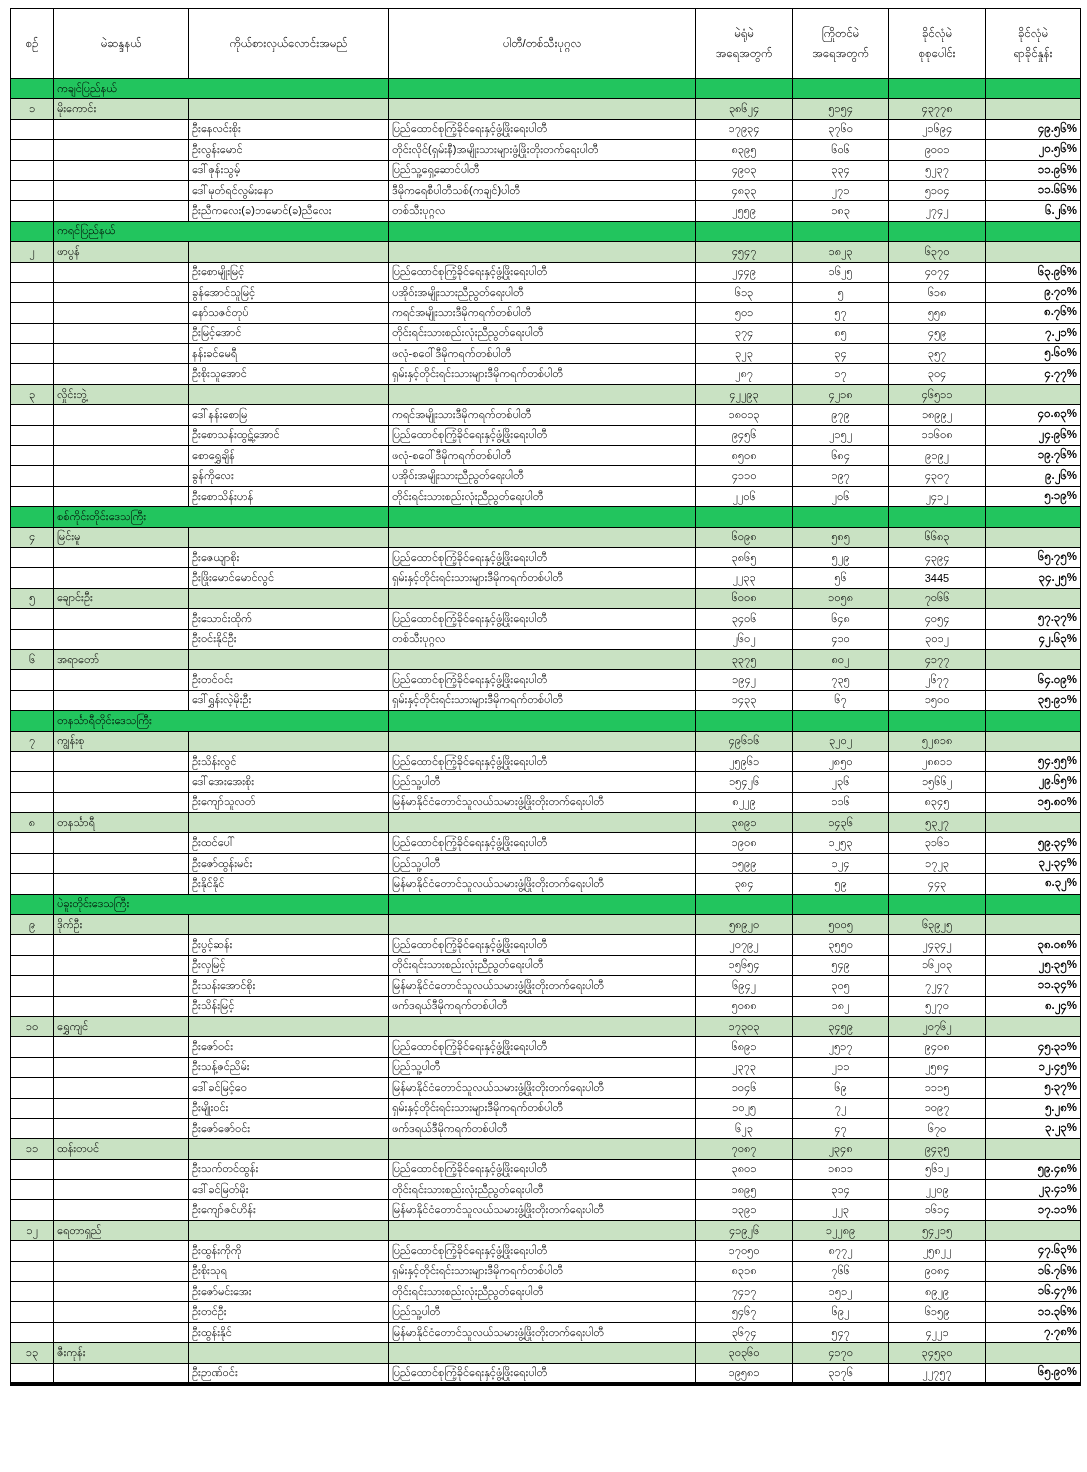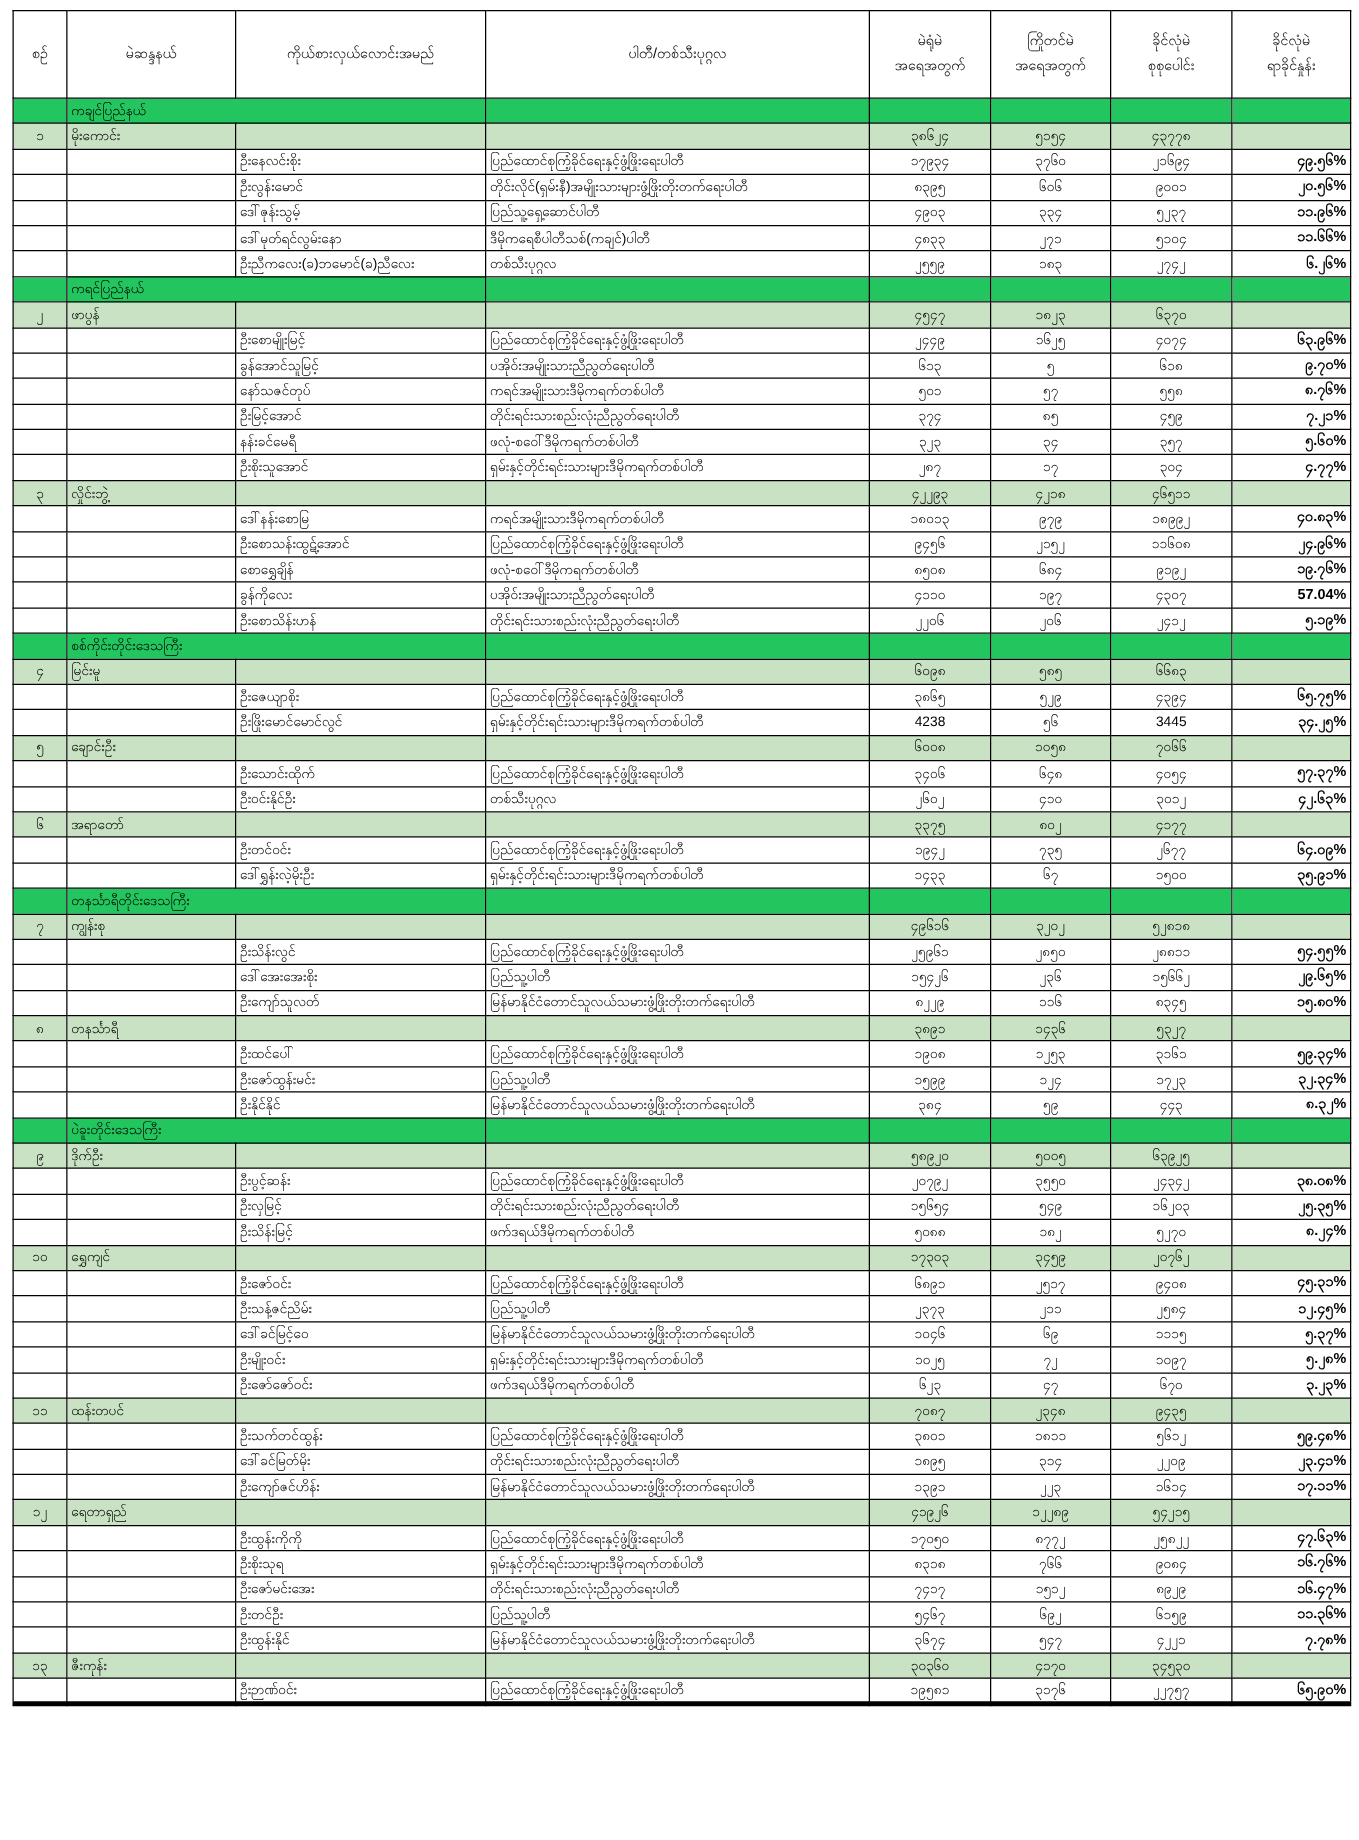--- a/index.html
+++ b/index.html
@@ -241,21 +241,21 @@
           <td class="c-pct">၁၉.၇၆%</td>
         </tr>
         <tr class="candidate-row">
           <td class="c-serial"></td>
           <td class="c-label"></td>
           <td class="c-name">ခွန်ကိုလေး</td>
           <td class="c-party">ပအိုဝ်းအမျိုးသားညီညွတ်ရေးပါတီ</td>
           <td class="c-num">၄၁၁၀</td>
           <td class="c-num">၁၉၇</td>
           <td class="c-num">၄၃၀၇</td>
-          <td class="c-pct">57.04%</td>
+          <td class="c-pct">၉.၂၆%</td>
         </tr>
         <tr class="candidate-row">
           <td class="c-serial"></td>
           <td class="c-label"></td>
           <td class="c-name">ဦးစောသိန်းဟန်</td>
           <td class="c-party">တိုင်းရင်းသားစည်းလုံးညီညွတ်ရေးပါတီ</td>
           <td class="c-num">၂၂၀၆</td>
           <td class="c-num">၂၀၆</td>
           <td class="c-num">၂၄၁၂</td>
           <td class="c-pct">၅.၁၉%</td>
@@ -287,21 +287,21 @@
           <td class="c-num">၃၈၆၅</td>
           <td class="c-num">၅၂၉</td>
           <td class="c-num">၄၃၉၄</td>
           <td class="c-pct">၆၅.၇၅%</td>
         </tr>
         <tr class="candidate-row">
           <td class="c-serial"></td>
           <td class="c-label"></td>
           <td class="c-name">ဦးဖြိုးမောင်မောင်လွင်</td>
           <td class="c-party">ရှမ်းနှင့်တိုင်းရင်းသားများဒီမိုကရက်တစ်ပါတီ</td>
-          <td class="c-num">4238</td>
+          <td class="c-num">၂၂၃၃</td>
           <td class="c-num">၅၆</td>
           <td class="c-num">3445</td>
           <td class="c-pct">၃၄.၂၅%</td>
         </tr>
         <tr class="constituency-row">
           <td class="c-serial">၅</td>
           <td class="c-label">ချောင်းဦး</td>
           <td class="c-name"></td>
           <td class="c-party"></td>
           <td class="c-num">၆၀၀၈</td>
@@ -483,20 +483,30 @@
           <td class="c-name">ဦးလှမြင့်</td>
           <td class="c-party">တိုင်းရင်းသားစည်းလုံးညီညွတ်ရေးပါတီ</td>
           <td class="c-num">၁၅၆၅၄</td>
           <td class="c-num">၅၄၉</td>
           <td class="c-num">၁၆၂၀၃</td>
           <td class="c-pct">၂၅.၃၅%</td>
         </tr>
         <tr class="candidate-row">
           <td class="c-serial"></td>
           <td class="c-label"></td>
+          <td class="c-name">ဦးသန်းအောင်စိုး</td>
+          <td class="c-party">မြန်မာနိုင်ငံတောင်သူလယ်သမားဖွံ့ဖြိုးတိုးတက်ရေးပါတီ</td>
+          <td class="c-num">၆၉၄၂</td>
+          <td class="c-num">၃၀၅</td>
+          <td class="c-num">၇၂၄၇</td>
+          <td class="c-pct">၁၁.၃၄%</td>
+        </tr>
+        <tr class="candidate-row">
+          <td class="c-serial"></td>
+          <td class="c-label"></td>
           <td class="c-name">ဦးသိန်းမြင့်</td>
           <td class="c-party">ဖက်ဒရယ်ဒီမိုကရက်တစ်ပါတီ</td>
           <td class="c-num">၅၀၈၈</td>
           <td class="c-num">၁၈၂</td>
           <td class="c-num">၅၂၇၀</td>
           <td class="c-pct">၈.၂၄%</td>
         </tr>
         <tr class="constituency-row">
           <td class="c-serial">၁၀</td>
           <td class="c-label">ရွှေကျင်</td>

